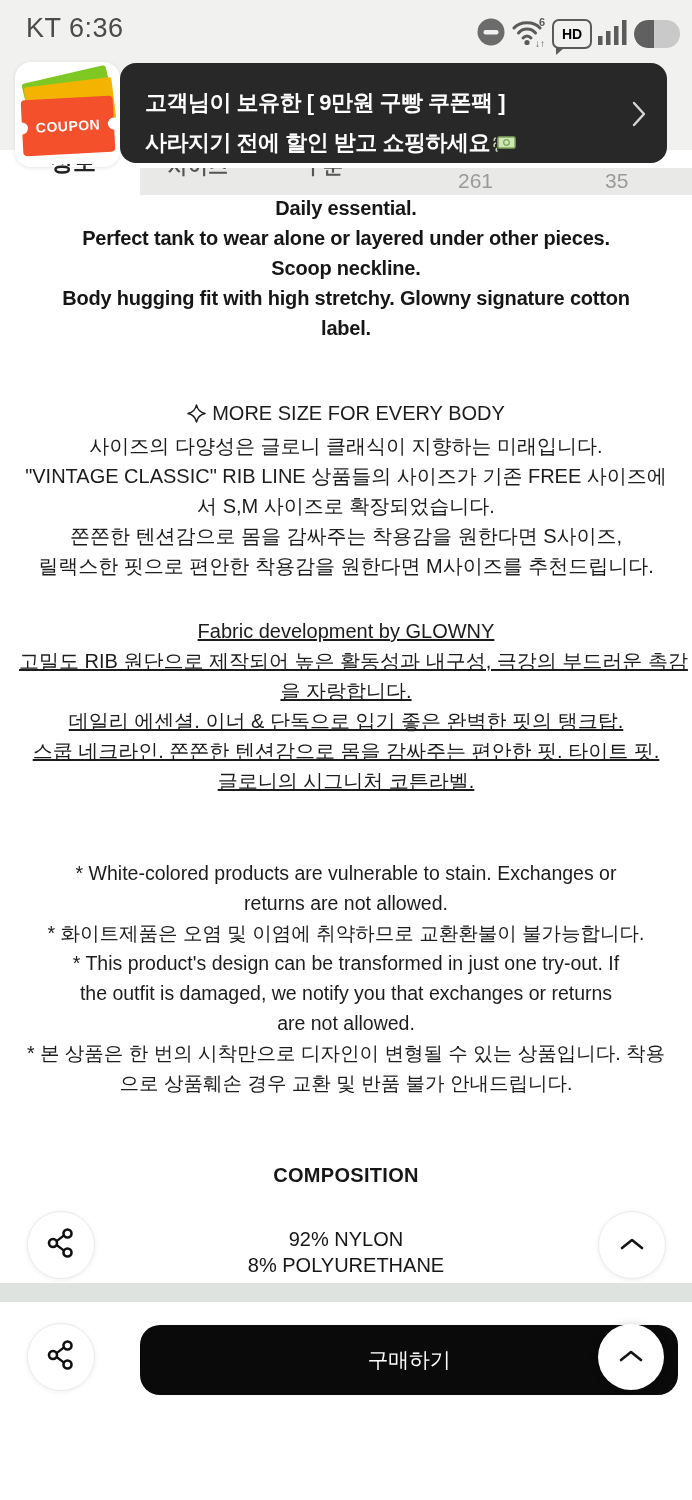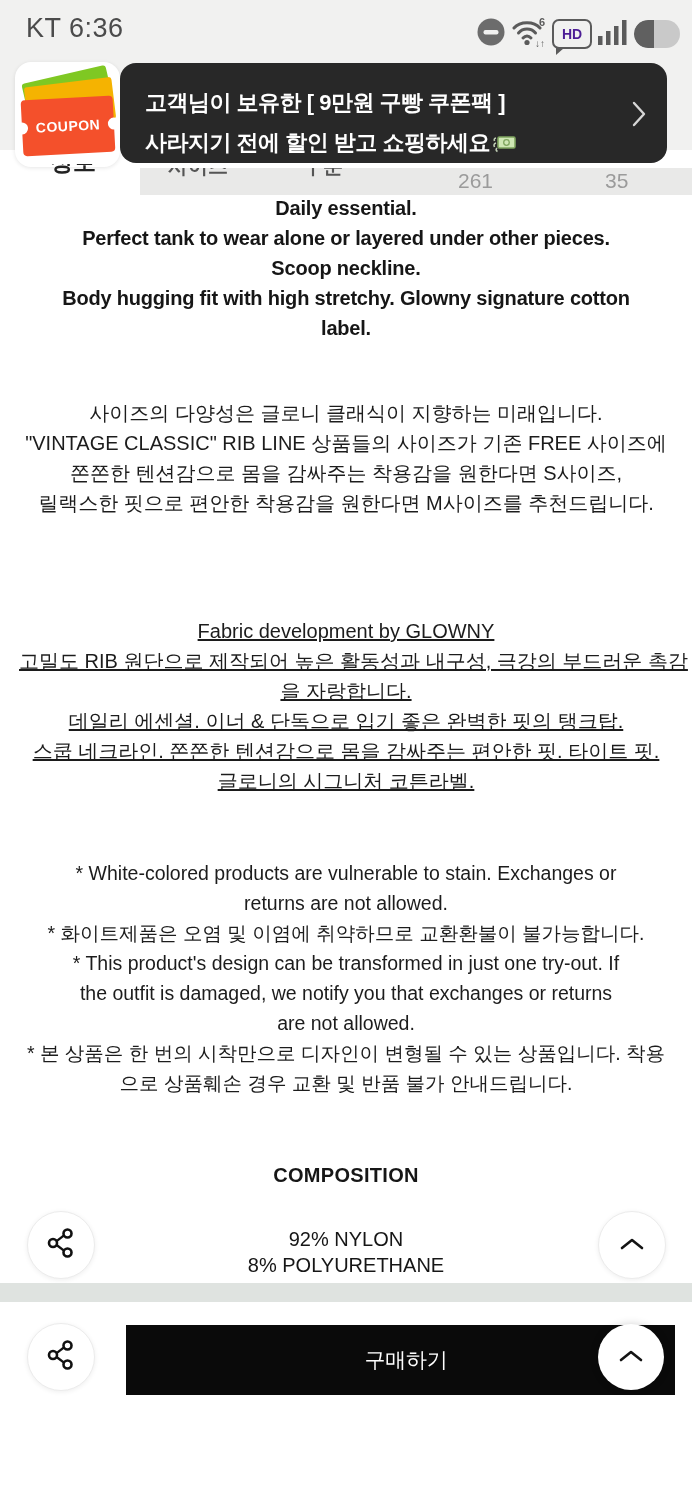--- a/index.html
+++ b/index.html
@@ -3,21 +3,21 @@
 <meta charset="utf-8">
 <style>
   html,body{margin:0;padding:0;}
   body{width:692px;height:1500px;background:#fff;font-family:"Liberation Sans","DejaVu Sans",sans-serif;-webkit-font-smoothing:antialiased;}
   #screen{position:relative;width:692px;height:1500px;overflow:hidden;background:#fff;}
 
   
   .status-area{position:absolute;left:0;top:0;width:692px;height:150px;background:#f1f1f0;}
   .carrier-time{position:absolute;left:26px;top:13px;font-size:27px;font-weight:500;color:#4b4b4b;letter-spacing:.5px;}
   .status-icons{position:absolute;right:12px;top:17px;height:34px;display:flex;align-items:center;gap:6px;}
-  .hd-badge{width:36px;height:26px;border:2.5px solid #5b5b5b;border-radius:7px;color:#4c1d95;font-size:14px;font-weight:700;display:flex;align-items:center;justify-content:center;position:relative;background:transparent;}
+  .hd-badge{width:36px;height:26px;border:2.5px solid #5b5b5b;border-radius:7px;color:#000000;font-size:14px;font-weight:700;display:flex;align-items:center;justify-content:center;position:relative;background:transparent;}
   .hd-badge:after{content:"";position:absolute;left:2px;bottom:-8px;width:0;height:0;border-top:7px solid #5b5b5b;border-right:8px solid transparent;}
   .battery{width:46px;height:28px;border-radius:14px;background:#c9c9c9;position:relative;overflow:hidden;}
   .battery-fill{position:absolute;left:0;top:0;width:20px;height:28px;background:#606060;border-radius:14px 0 0 14px;}
   .battery-text{position:absolute;right:6px;top:50%;transform:translateY(-50%);font-size:15px;font-weight:700;color:#f7f7f7;margin-top:44px;}
 
   
   .coupon-card{position:absolute;left:15px;top:62px;width:105px;height:105px;background:#fff;border-radius:16px;box-shadow:0 1px 4px rgba(0,0,0,.10);}
   .c-green{position:absolute;left:10px;top:12px;width:86px;height:42px;background:#7fc823;transform:rotate(-13deg);border-radius:3px;}
   .c-yellow{position:absolute;left:11px;top:20px;width:88px;height:42px;background:#f5b301;transform:rotate(-7deg);border-radius:3px;}
   .c-red{position:absolute;left:7px;top:36px;width:92px;height:56px;background:#f4502b;transform:rotate(-3deg);border-radius:4px;display:flex;align-items:center;justify-content:center;}
@@ -54,21 +54,21 @@
 
   
   .circle-btn{position:absolute;width:66px;height:66px;border-radius:50%;background:#fff;border:1px solid #ececec;box-shadow:0 1px 5px rgba(0,0,0,.07);display:flex;align-items:center;justify-content:center;cursor:pointer;}
   #float-share{left:27px;top:1211px;}
   #float-top{left:598px;top:1211px;}
 
   
   .divider-band{position:absolute;left:0;top:1283px;width:692px;height:19px;background:#dfe3e0;}
   .bottom-bar{position:absolute;left:0;top:1302px;width:692px;height:118px;background:#fff;}
   #bar-share{left:27px;top:1323px;}
-  .buy-button{position:absolute;left:126px;top:1325px;width:538px;height:70px;background:#0a0a0a;border-radius:0;display:flex;align-items:center;justify-content:center;cursor:pointer;padding-left:11px;}
+  .buy-button{position:absolute;left:140px;top:1325px;width:538px;height:70px;background:#0a0a0a;border-radius:20px;display:flex;align-items:center;justify-content:center;cursor:pointer;}
   .buy-label{color:#fff;font-size:21px;font-weight:500;letter-spacing:-.3px;}
   #bar-top{left:598px;top:1324px;border:none;box-shadow:0 0 8px rgba(0,0,0,.18);}
 
   
   .nav-bar{position:absolute;left:0;top:1420px;width:692px;height:80px;background:#fff;}
 </style>
 </head>
 <body>
 
 <div id="screen">
@@ -150,22 +150,28 @@
 
   <div class="sect sect-intro">
     <div class="line">Daily essential.</div>
     <div class="line">Perfect tank to wear alone or layered under other pieces.</div>
     <div class="line">Scoop neckline.</div>
     <div class="line">Body hugging fit with high stretchy. Glowny signature cotton</div>
     <div class="line">label.</div>
   </div>
 
   <div class="sect sect-moresize">
+    <div class="line">
+      <span class="star-icon"><svg width="19" height="19" viewBox="0 0 20 20">
+            <path d="M10 1 Q11.5 8.5 19 10 Q11.5 11.5 10 19 Q8.5 11.5 1 10 Q8.5 8.5 10 1 Z" fill="none" stroke="#1c1c1c" stroke-width="1.5" stroke-linejoin="round"></path>
+          </svg></span><span>MORE SIZE FOR EVERY BODY</span>
+    </div>
     <div class="line">사이즈의 다양성은 글로니 클래식이 지향하는 미래입니다.</div>
     <div class="line">"VINTAGE CLASSIC" RIB LINE 상품들의 사이즈가 기존 FREE 사이즈에</div>
+    <div class="line">서 S,M 사이즈로 확장되었습니다.</div>
     <div class="line">쫀쫀한 텐션감으로 몸을 감싸주는 착용감을 원한다면 S사이즈,</div>
     <div class="line">릴랙스한 핏으로 편안한 착용감을 원한다면 M사이즈를 추천드립니다.</div>
   </div>
 
   <div class="sect sect-fabric">
     <div class="line">Fabric development by GLOWNY</div>
     <div class="line">고밀도 RIB 원단으로 제작되어 높은 활동성과 내구성, 극강의 부드러운 촉감</div>
     <div class="line">을 자랑합니다.</div>
     <div class="line">데일리 에센셜. 이너 &amp; 단독으로 입기 좋은 완벽한 핏의 탱크탑.</div>
     <div class="line">스쿱 네크라인. 쫀쫀한 텐션감으로 몸을 감싸주는 편안한 핏. 타이트 핏.</div>

